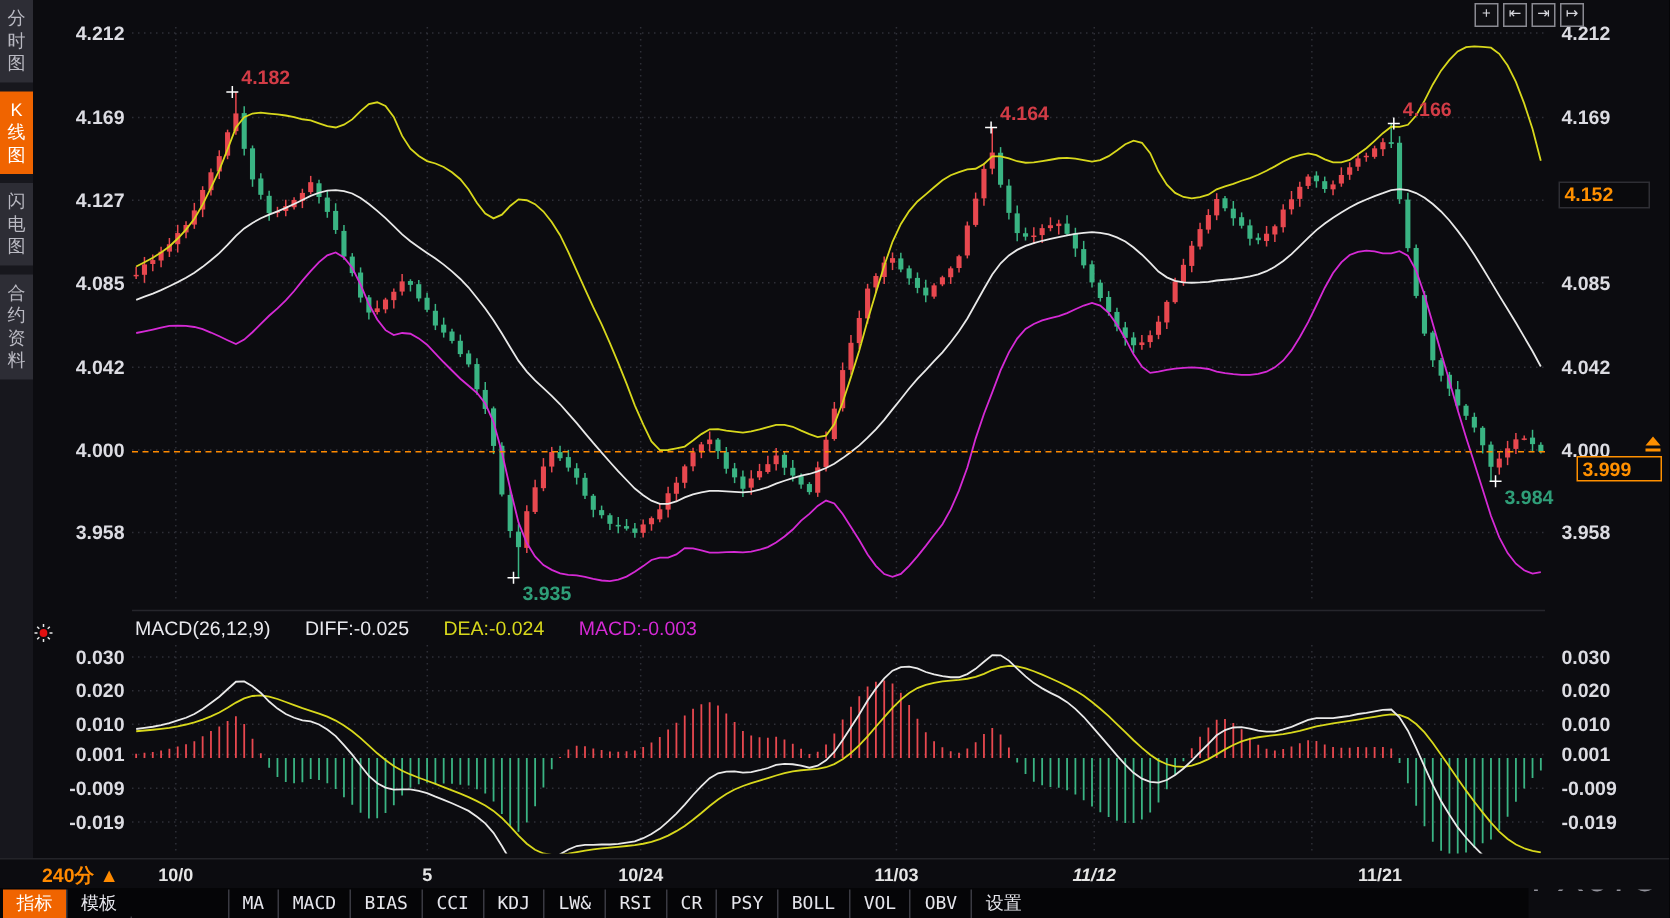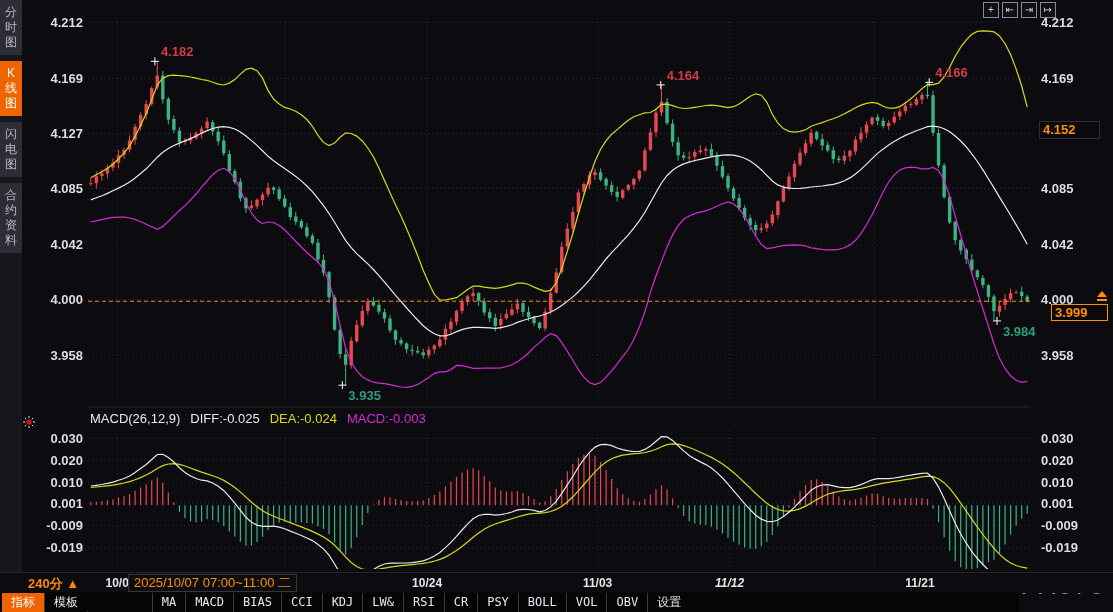--- a/index.html
+++ b/index.html
@@ -19,21 +19,21 @@
   .collapse-ic{color:#ff7a00;font-size:13px;line-height:13px;cursor:pointer;}
   .upper-val{color:#d8d81c;} .lower-val{color:#d52ad5;}
   .ctype-ic{display:inline-block;width:13px;height:12px;background:#2b4fd0;border:1px solid #9ab;
             border-radius:2px;position:relative;cursor:pointer;}
   
   .top-icons{position:absolute;left:983px;top:2px;z-index:3;display:flex;gap:3px;}
   .ti-box{width:14px;height:14px;border:1px solid #8a8a92;color:#d6d6dc;font-size:10px;
           line-height:13px;text-align:center;cursor:pointer;background:#101014;}
   
   .macd-header{position:absolute;left:90px;top:411px;z-index:3;font-size:13px;color:#e9e9ee;
-               display:flex;gap:10px;white-space:nowrap;}
+               display:flex;gap:23px;white-space:nowrap;}
   .macd-dea{color:#d8d81c;} .macd-macd{color:#d52ad5;}
   .alert-dot{position:absolute;left:22px;top:415px;z-index:3;width:14px;height:14px;cursor:pointer;}
   
   .box-4152{position:absolute;left:1039px;top:93px;width:56px;height:16px;background:#0a0a0d;
             border:1px solid #2e2e34;color:#ff9000;font-size:13px;font-weight:bold;
             line-height:16px;padding-left:3px;z-index:3;margin-top:28px;}
   .box-3999{position:absolute;left:1039px;top:304px;width:52px;height:15px;background:#0a0a0d;
             border:1px solid #ff9000;color:#ff9000;font-size:13px;font-weight:bold;
             line-height:15px;padding-left:3px;z-index:3;margin-left:12px;}
   .arrow-up{position:absolute;left:1097px;top:291px;z-index:3;width:10px;}
@@ -697,21 +697,20 @@
   <div class="box-3999">3.999</div>
   <div class="arrow-up">
     <div class="tri"></div>
       <div class="bar"></div>
   </div>
 
   <div class="xaxis-row" id="xaxis-row">
     <span class="x-badge">
       <span>240分</span> <span>▲</span>
     </span>
-    <span class="x-tooltip">2025/10/07 07:00~11:00 二</span>
   <span class="x-label" style="left: 117.202px;">10/0</span>
       <span class="x-label" style="left: 284.878px;">5</span>
       <span class="x-label" style="left: 427.12px;">10/24</span>
       <span class="x-label" style="left: 597.622px;">11/03</span>
       <span class="x-label" style="left: 729.502px; font-style: italic;">11/12</span>
       <span class="x-label" style="left: 920px;">11/21</span>
     </div>
 
   <div class="toolbar-row" id="toolbar-row">
       <div class="tb-item active">指标</div>

